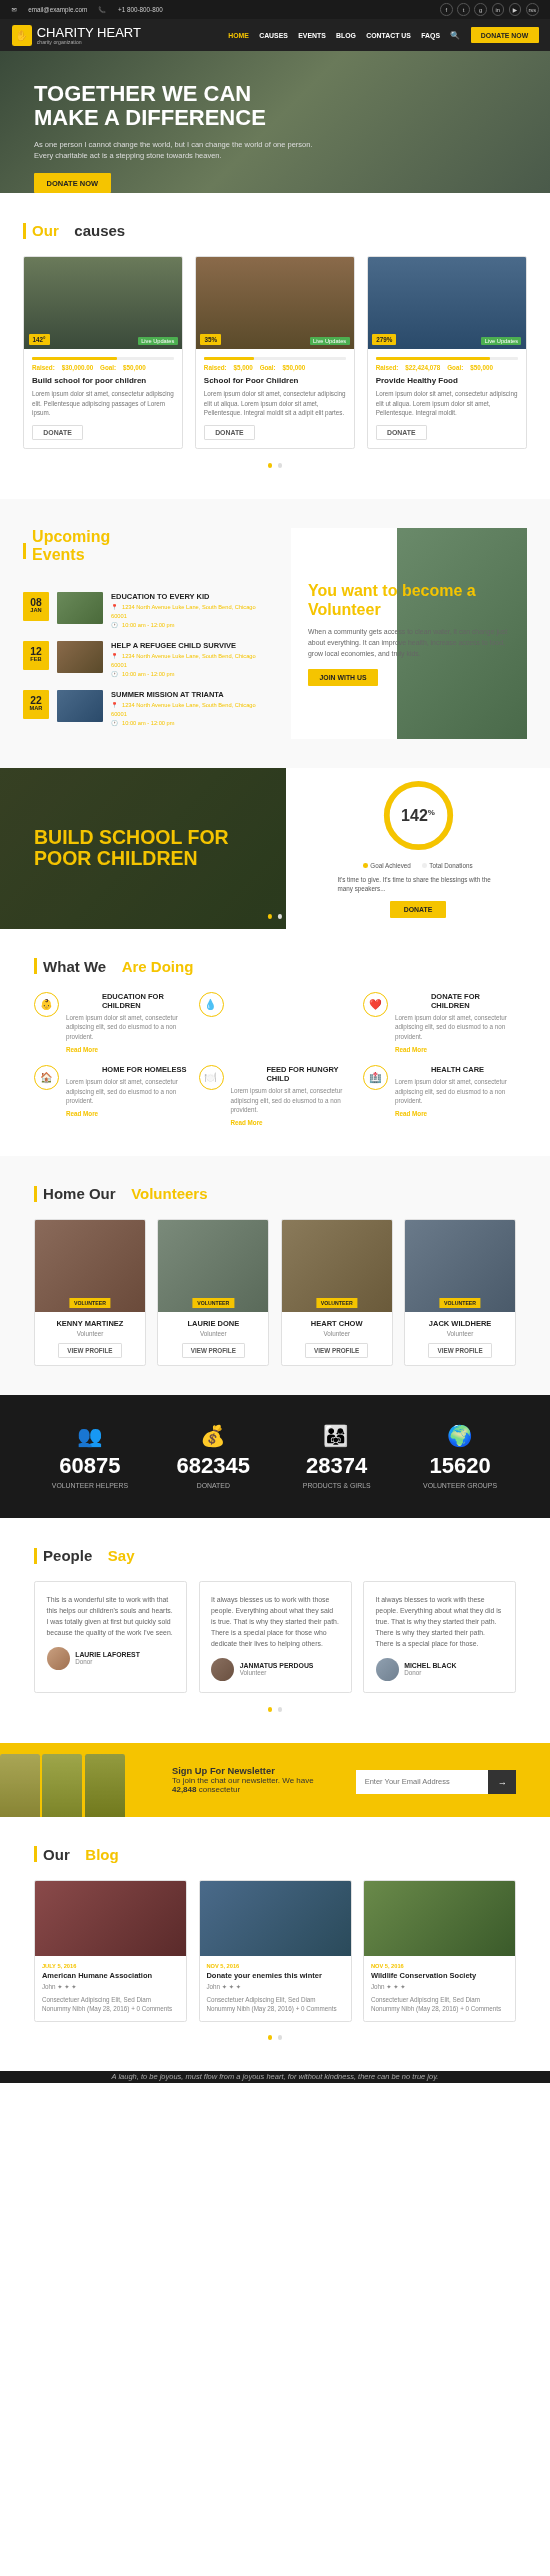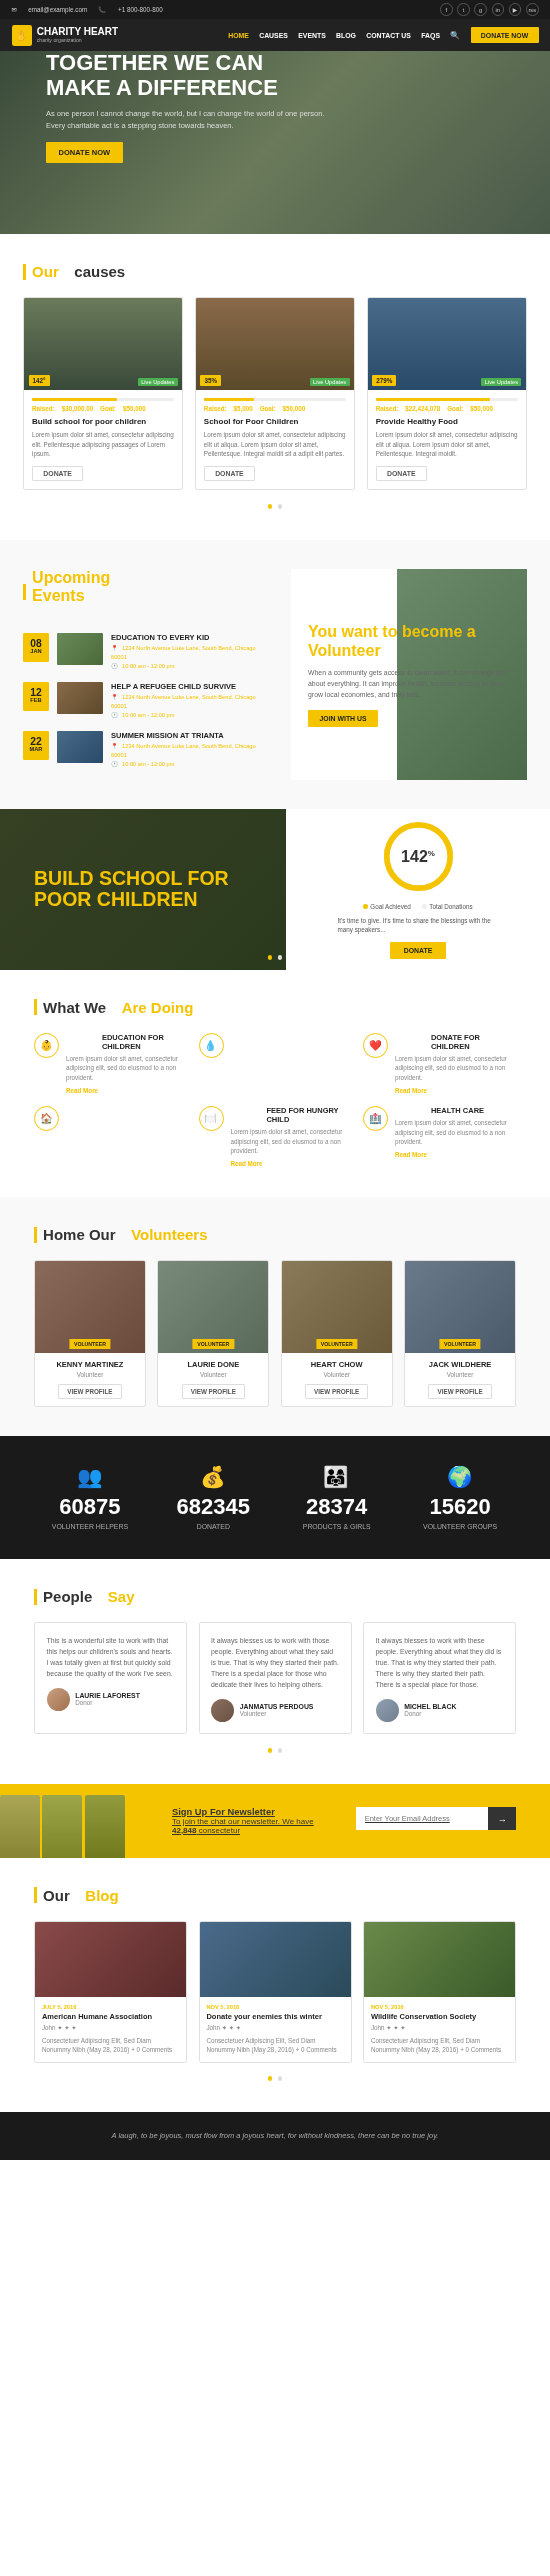--- a/index.html
+++ b/index.html
@@ -14,21 +14,21 @@
     .main-nav { background: #222; padding: 5.7px 11.5px; display: flex; justify-content: space-between; align-items: center; }
     .logo { display: flex; align-items: center; gap: 4.6px; color: #fff; font-weight: bold; font-size: 8px; }
     .logo-icon { width: 20.6px; height: 20.6px; background: #f5c400; border-radius: 2.3px; display: flex; align-items: center; justify-content: center; font-size: 10.3px; }
     .nav-links { display: flex; gap: 10.3px; align-items: center; }
     .nav-link { color: #fff; text-decoration: none; font-size: 6.9px; font-weight: 600; text-transform: uppercase; cursor: pointer; }
     .nav-link.active { color: #f5c400; }
     .nav-search { color: #fff; font-size: 8px; cursor: pointer; }
     .donate-btn-nav { background: #f5c400; color: #222; padding: 4.6px 10.3px; border: none; font-weight: bold; font-size: 6.9px; text-transform: uppercase; cursor: pointer; border-radius: 1.1px; }
 
     
-    .hero { background: linear-gradient(rgba(0,0,0,0.55), rgba(0,0,0,0.55)), #5a6a4a; height: 183px; display: flex; align-items: flex-start; padding: 0 46px; position: relative; overflow: hidden; }
+    .hero { background: linear-gradient(rgba(0,0,0,0.55), rgba(0,0,0,0.55)), #5a6a4a; height: 142px; display: flex; align-items: flex-end; padding: 0 34px; position: relative; overflow: hidden; }
     .hero-bg { position: absolute; top: 0; left: 0; right: 0; bottom: 0; background: linear-gradient(135deg, #3a4a3a 0%, #6a7a5a 50%, #4a5a4a 100%); z-index: 0; }
     .hero-content { position: relative; z-index: 1; max-width: 287px; }
     .hero h1 { color: #fff; font-size: 22px; font-weight: 900; line-height: 1.1; text-transform: uppercase; margin-bottom: 8.6px; }
     .hero p { color: #ddd; font-size: 7.5px; line-height: 1.5; margin-bottom: 11.5px; }
     .donate-btn-hero { background: #f5c400; color: #222; padding: 5.7px 12.6px; border: none; font-weight: bold; font-size: 7.5px; text-transform: uppercase; cursor: pointer; border-radius: 1.1px; }
     .section-title { font-size: 15px; font-weight: 700; margin-bottom: 17px; display: flex; align-items: center; gap: 5.7px; }
     .section-title .yellow-bar { width: 3.4px; height: 16px; background: #f5c400; display: inline-block; }
     .section-title .yellow-word { color: #f5c400; }
 
     
@@ -134,41 +134,41 @@
     .testimonial-text { font-size: 6.9px; color: #666; line-height: 1.6; margin-bottom: 8.6px; }
     .testimonial-author { display: flex; align-items: center; gap: 5.7px; }
     .author-avatar { width: 23px; height: 23px; border-radius: 50%; background: #888; }
     .avatar-1 { background: linear-gradient(135deg, #c9a080, #a07050); }
     .avatar-2 { background: linear-gradient(135deg, #8a7060, #6a5040); }
     .avatar-3 { background: linear-gradient(135deg, #90a0b0, #708090); }
     .author-name { font-size: 6.9px; font-weight: 700; color: #222; }
     .author-title { font-size: 6.3px; color: #888; }
 
     
-    .newsletter-section { background: #f5c400; padding: 23px 34px; display: flex; align-items: flex-start; gap: 23px; text-decoration: underline; }
+    .newsletter-section { background: #f5c400; padding: 23px 34px; display: flex; align-items: flex-end; gap: 23px; }
     .newsletter-right { flex: 1; display: flex; }
     .newsletter-input { flex: 1; padding: 6.9px 9.2px; border: none; font-size: 7.5px; outline: none; }
     .newsletter-btn { background: #333; color: #fff; padding: 6.9px 9.2px; border: none; cursor: pointer; font-size: 9.2px; }
 
     
     .blog-section { padding: 29px 34px; background: #fff; }
     .blog-grid { display: grid; grid-template-columns: repeat(3, 1fr); gap: 11.5px; }
     .blog-card { border: 0.6px solid #e0e0e0; border-radius: 2.3px; overflow: hidden; }
     .blog-img { height: 75px; background: #888; position: relative; }
     .blog-img-1 { background: linear-gradient(135deg, #8a4a4a, #5a2a2a); }
     .blog-img-2 { background: linear-gradient(135deg, #4a6a8a, #2a4a5a); }
     .blog-img-3 { background: linear-gradient(135deg, #6a8a4a, #3a5a2a); }
     .blog-date { font-size: 5.7px; color: #f5c400; margin-bottom: 2.3px; font-weight: 600; }
     .blog-body { padding: 6.9px; }
     .blog-title { font-size: 7.5px; font-weight: 700; color: #222; margin-bottom: 3.4px; }
     .blog-author { font-size: 6.3px; color: #888; margin-bottom: 4.6px; }
     .blog-desc { font-size: 6.3px; color: #888; line-height: 1.5; }
 
     
-    .footer { background: #1a1a1a; padding: 18px 34px; text-align: center; }
+    .footer { background: #1a1a1a; padding: 0 34px; text-align: center; }
     .footer-quote { font-size: 7.5px; color: #aaa; font-style: italic; line-height: 1.6; }
 
     
     .testimonials-dots { text-align: center; margin-top: 11.5px; }
     .newsletter-section { position: relative; overflow: hidden; }
 
   </style>
 </head>
 <body>
 
@@ -186,21 +186,21 @@
     <div class="social-icon">in</div>
     <div class="social-icon">▶</div>
     <div class="social-icon">rss</div>
   </div>
 </div>
 
 <nav class="main-nav">
   <div class="logo">
     <div class="logo-icon">✋</div>
     <div>
-      <div style="font-size:10px;font-weight:700;line-height:1;">CHARITY HEART</div>
+      <div style="font-size:13px;font-weight:400;line-height:1;">CHARITY HEART</div>
       <div style="font-size:5.2px;color:#aaa;font-weight:400;">charity organization</div>
     </div>
   </div>
   <div class="nav-links">
     <a class="nav-link active">Home</a>
     <a class="nav-link">Causes</a>
     <a class="nav-link">Events</a>
     <a class="nav-link">Blog</a>
     <a class="nav-link">Contact Us</a>
     <a class="nav-link">FAQs</a>
@@ -434,20 +434,25 @@
     <div class="what-item">
       <div class="what-icon">❤️</div>
       <div class="what-content">
         <h4>DONATE FOR CHILDREN</h4>
         <p>Lorem ipsum dolor sit amet, consectetur adipiscing elit, sed do eiusmod to a non provident.</p>
         <a class="read-more">Read More</a>
       </div>
     </div>
     <div class="what-item">
       <div class="what-icon">🏠</div>
+      <div class="what-content">
+        <h4>HOME FOR HOMELESS</h4>
+        <p>Lorem ipsum dolor sit amet, consectetur adipiscing elit, sed do eiusmod to a non provident.</p>
+        <a class="read-more">Read More</a>
+      </div>
     </div>
     <div class="what-item">
       <div class="what-icon">🍽️</div>
       <div class="what-content">
         <h4>FEED FOR HUNGRY CHILD</h4>
         <p>Lorem ipsum dolor sit amet, consectetur adipiscing elit, sed do eiusmod to a non provident.</p>
         <a class="read-more">Read More</a>
       </div>
     </div>
     <div class="what-item">

